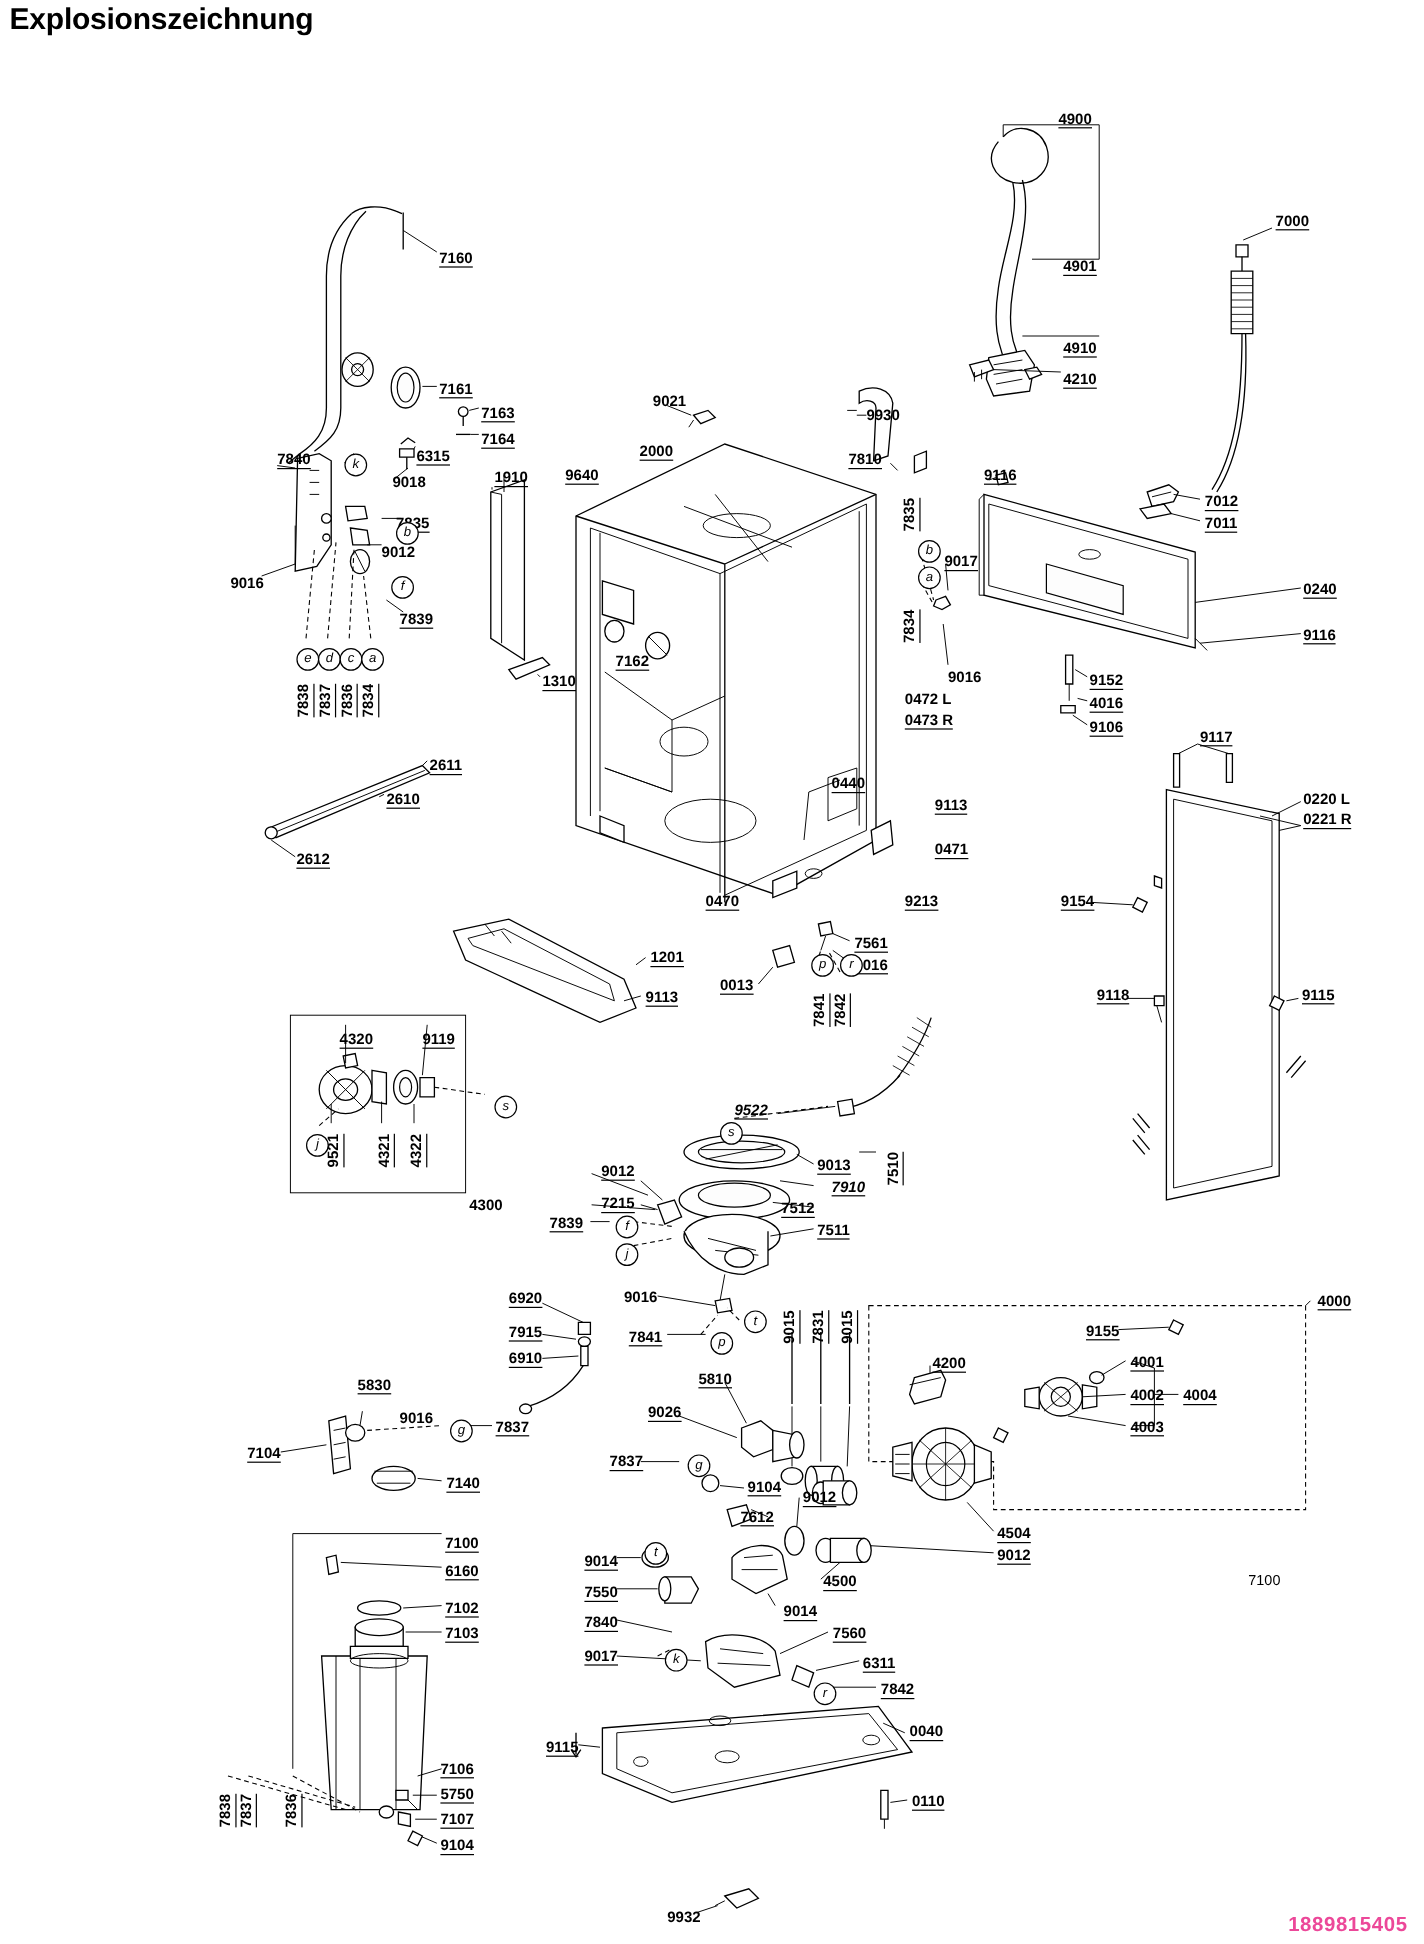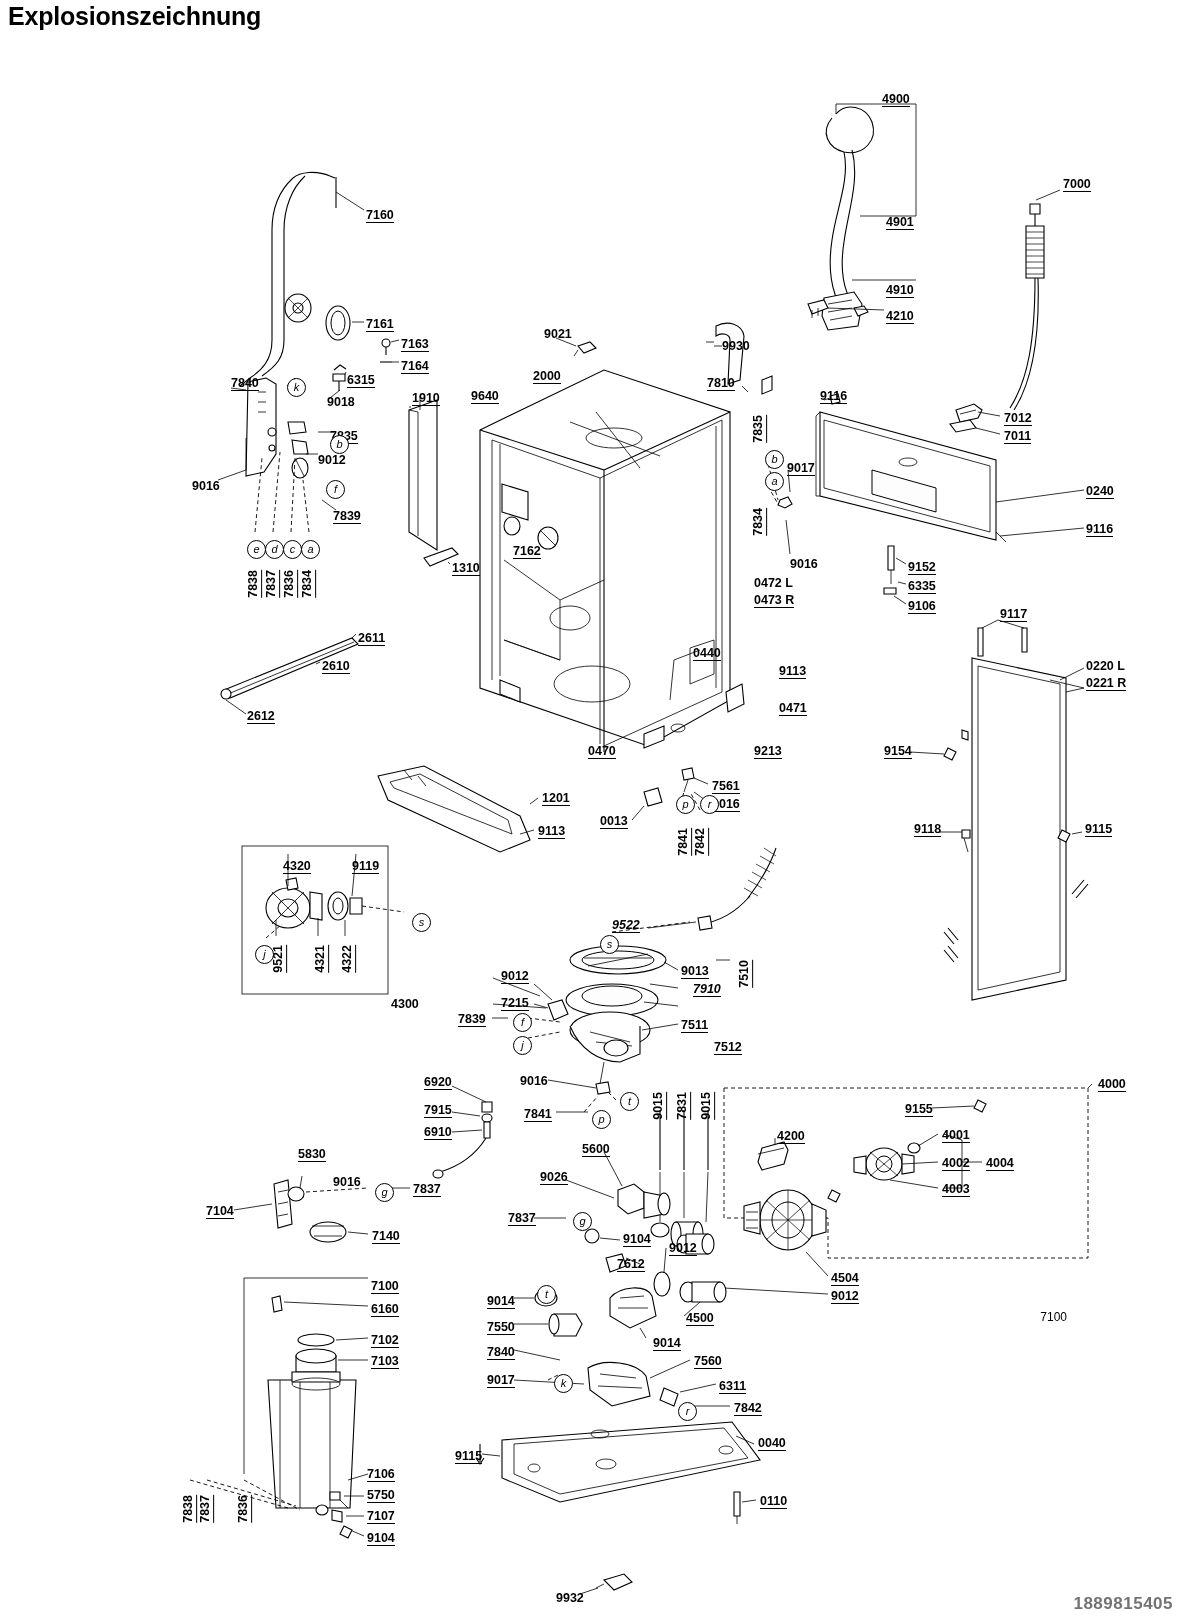--- a/index.html
+++ b/index.html
@@ -10,21 +10,21 @@
     font-size: 25px; font-weight: bold; color: #000;
     letter-spacing: -0.2px;
   }
 
   #diagram {
     position: absolute; left: 0; top: 40px; width: 1187px; height: 1560px;
   }
 
   #footer-code {
     position: absolute; right: 14px; bottom: 6px;
-    font-size: 17px; font-weight: bold; color: #737373;
+    font-size: 17px; font-weight: bold; color: #ec4899;
     letter-spacing: 0.5px;
   }
 
   #side-code {
     position: absolute; right: 120px; top: 1310px;
     font-size: 12px; color: #000;
   }
 
   
   .lbl {
@@ -488,21 +488,21 @@
       <div class="lbl ul" style="left: 886px; top: 270px;">4210</div>
       <div class="lbl ul" style="left: 1063px; top: 138px;">7000</div>
       <div class="lbl ul" style="left: 1004px; top: 372px;">7012</div>
       <div class="lbl ul" style="left: 1004px; top: 390px;">7011</div>
       <div class="lbl ul" style="left: 820px; top: 350px;">9116</div>
       <div class="lbl ul" style="left: 787px; top: 422px;">9017</div>
       <div class="lbl" style="left: 790px; top: 518px;">9016</div>
       <div class="lbl ul" style="left: 1086px; top: 445px;">0240</div>
       <div class="lbl ul" style="left: 1086px; top: 483px;">9116</div>
       <div class="lbl ul" style="left: 908px; top: 521px;">9152</div>
-      <div class="lbl ul" style="left: 908px; top: 540px;">6335</div>
+      <div class="lbl ul" style="left: 908px; top: 540px;">4016</div>
       <div class="lbl ul" style="left: 908px; top: 560px;">9106</div>
       <div class="lbl ul" style="left: 1000px; top: 568px;">9117</div>
       <div class="lbl" style="left: 1086px; top: 620px;">0220 L</div>
       <div class="lbl ul" style="left: 1086px; top: 637px;">0221 R</div>
       <div class="lbl ul" style="left: 884px; top: 705px;">9154</div>
       <div class="lbl ul" style="left: 914px; top: 783px;">9118</div>
       <div class="lbl ul" style="left: 1085px; top: 783px;">9115</div>
       <div class="lbl ul" style="left: 513px; top: 505px;">7162</div>
       <div class="lbl ul" style="left: 452px; top: 522px;">1310</div>
       <div class="lbl ul" style="left: 358px; top: 592px;">2611</div>
@@ -522,40 +522,40 @@
       <div class="lbl ul" style="left: 712px; top: 758px;">9016</div>
       <div class="lbl ul" style="left: 283px; top: 820px;">4320</div>
       <div class="lbl ul" style="left: 352px; top: 820px;">9119</div>
       <div class="lbl" style="left: 391px; top: 958px;">4300</div>
       <div class="lbl ul" style="left: 612px; top: 879px; font-style: italic;">9522</div>
       <div class="lbl ul" style="left: 501px; top: 930px;">9012</div>
       <div class="lbl ul" style="left: 501px; top: 957px;">7215</div>
       <div class="lbl ul" style="left: 458px; top: 973px;">7839</div>
       <div class="lbl ul" style="left: 681px; top: 925px;">9013</div>
       <div class="lbl ul" style="left: 693px; top: 943px; font-style: italic;">7910</div>
-      <div class="lbl ul" style="left: 714px; top: 961px; margin-top: 40px;">7512</div>
+      <div class="lbl ul" style="left: 651px; top: 961px;">7512</div>
       <div class="lbl ul" style="left: 681px; top: 979px;">7511</div>
       <div class="lbl ul" style="left: 424px; top: 1036px;">6920</div>
       <div class="lbl ul" style="left: 424px; top: 1064px;">7915</div>
       <div class="lbl ul" style="left: 424px; top: 1086px;">6910</div>
       <div class="lbl" style="left: 520px; top: 1035px;">9016</div>
       <div class="lbl ul" style="left: 524px; top: 1068px;">7841</div>
       <div class="lbl ul" style="left: 1098px; top: 1038px;">4000</div>
       <div class="lbl ul" style="left: 905px; top: 1063px;">9155</div>
       <div class="lbl ul" style="left: 942px; top: 1089px;">4001</div>
       <div class="lbl ul" style="left: 942px; top: 1117px;">4002</div>
       <div class="lbl ul" style="left: 942px; top: 1143px;">4003</div>
       <div class="lbl ul" style="left: 986px; top: 1117px;">4004</div>
       <div class="lbl ul" style="left: 777px; top: 1090px;">4200</div>
       <div class="lbl ul" style="left: 298px; top: 1108px;">5830</div>
       <div class="lbl" style="left: 333px; top: 1136px;">9016</div>
       <div class="lbl ul" style="left: 413px; top: 1143px;">7837</div>
       <div class="lbl ul" style="left: 206px; top: 1165px;">7104</div>
       <div class="lbl ul" style="left: 372px; top: 1190px;">7140</div>
-      <div class="lbl ul" style="left: 582px; top: 1103px;">5600</div>
+      <div class="lbl ul" style="left: 582px; top: 1103px;">5810</div>
       <div class="lbl ul" style="left: 540px; top: 1131px;">9026</div>
       <div class="lbl ul" style="left: 508px; top: 1172px;">7837</div>
       <div class="lbl ul" style="left: 623px; top: 1193px;">9104</div>
       <div class="lbl ul" style="left: 617px; top: 1218px;">7612</div>
       <div class="lbl ul" style="left: 669px; top: 1202px;">9012</div>
       <div class="lbl ul" style="left: 831px; top: 1232px;">4504</div>
       <div class="lbl ul" style="left: 831px; top: 1250px;">9012</div>
       <div class="lbl ul" style="left: 686px; top: 1272px;">4500</div>
       <div class="lbl ul" style="left: 653px; top: 1297px;">9014</div>
       <div class="lbl ul" style="left: 371px; top: 1240px;">7100</div>

